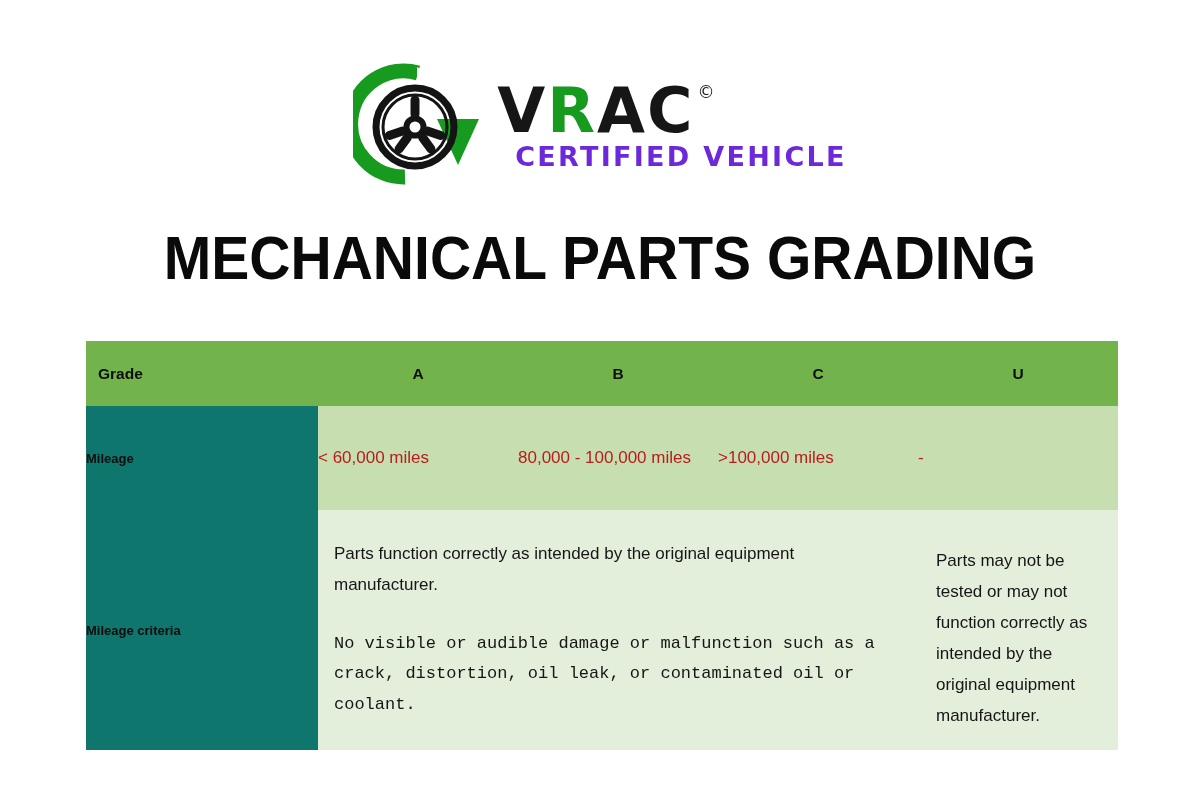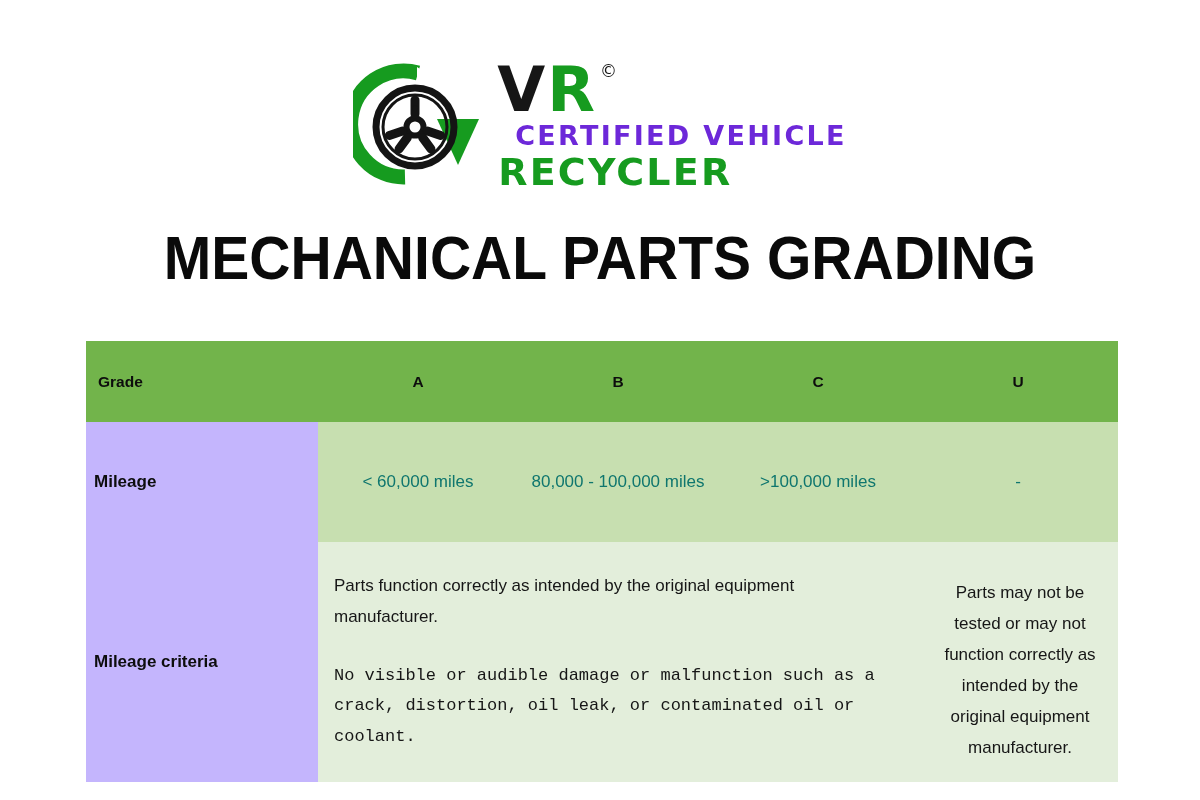--- a/index.html
+++ b/index.html
@@ -109,21 +109,21 @@
     left: 86px;
     top: 341px;
     width: 1032px;
     border-collapse: separate;
     border-spacing: 0;
     table-layout: fixed;
     font-family: "Liberation Sans", sans-serif;
   }
   .grade-table td {
     vertical-align: middle;
-    padding: 8px;
+    padding: 0;
     border: 0;
     background-clip: padding-box;
   }
   .col-label  { width: 232px; }
   .col-a      { width: 200px; }
   .col-b      { width: 200px; }
   .col-c      { width: 200px; }
   .col-u      { width: 200px; }
 
   .hdr {
@@ -135,36 +135,36 @@
     text-align: center;
     border-right: 2px solid #ffffff;
   }
   .hdr.hdr-label {
     text-align: left;
     padding-left: 12px;
   }
   .hdr.hdr-last { border-right: 0; }
 
   .rowlabel {
-    background: #c4b5fd;
+    background: #0f766e;
     color: #0d0d0d;
     font-weight: bold;
-    font-size: 17px;
+    font-size: 13px;
     text-align: left;
     padding-left: 12px;
     border-top: 3px solid #ffffff;
     border-right: 3px solid #ffffff;
   }
 
   .mile-cell {
     background: #c7dfb0;
     height: 104px;
-    color: #0f766e;
+    color: #b91c1c;
     font-size: 17px;
-    text-align: center;
+    text-align: left;
     line-height: 1.85;
     border-top: 3px solid #ffffff;
     border-right: 2px solid #ffffff;
     padding: 0 10px;
   }
   .mile-cell.last { border-right: 0; }
 
   .qual-cell {
     background: #e3eedb;
     height: 222px;
@@ -173,23 +173,22 @@
     line-height: 1.82;
     text-align: left;
     vertical-align: top;
     padding: 26px 18px 0 22px;
     border-top: 3px solid #ffffff;
     border-right: 2px solid #ffffff;
   }
   .qual-cell.last {
     border-right: 0;
     padding: 18px 14px 0 18px;
-    text-align: center;
-  }
-  .qual-p { margin: 8px; }
+  }
+  .qual-p { margin: 16px; }
   .qual-p + .qual-p { margin-top: 28px; font-family: Liberation Mono, monospace; }
 </style>
 </head>
 <body>
 
 <div class="page">
 
   <div class="logo-block">
     <div class="logo-inner">
 
@@ -220,24 +219,24 @@
               <circle cx="-18" cy="6" r="2.6"></circle>
             </g>
           </g>
         </svg>
       </div>
 
       <div class="logo-text">
         <div class="vrac-row">
           <span class="vrac-black">V</span>
           <span class="vrac-green">R</span>
+          <span class="vrac-black">AC</span>
           <span class="vrac-copy">©</span>
         </div>
         <div class="certified-row">CERTIFIED VEHICLE</div>
-        <div class="recycler-row">RECYCLER</div>
       </div>
 
     </div>
   </div>
 
   <div class="page-title">MECHANICAL PARTS GRADING</div>
 
   <table class="grade-table">
     <colgroup>
       <col class="col-label">

